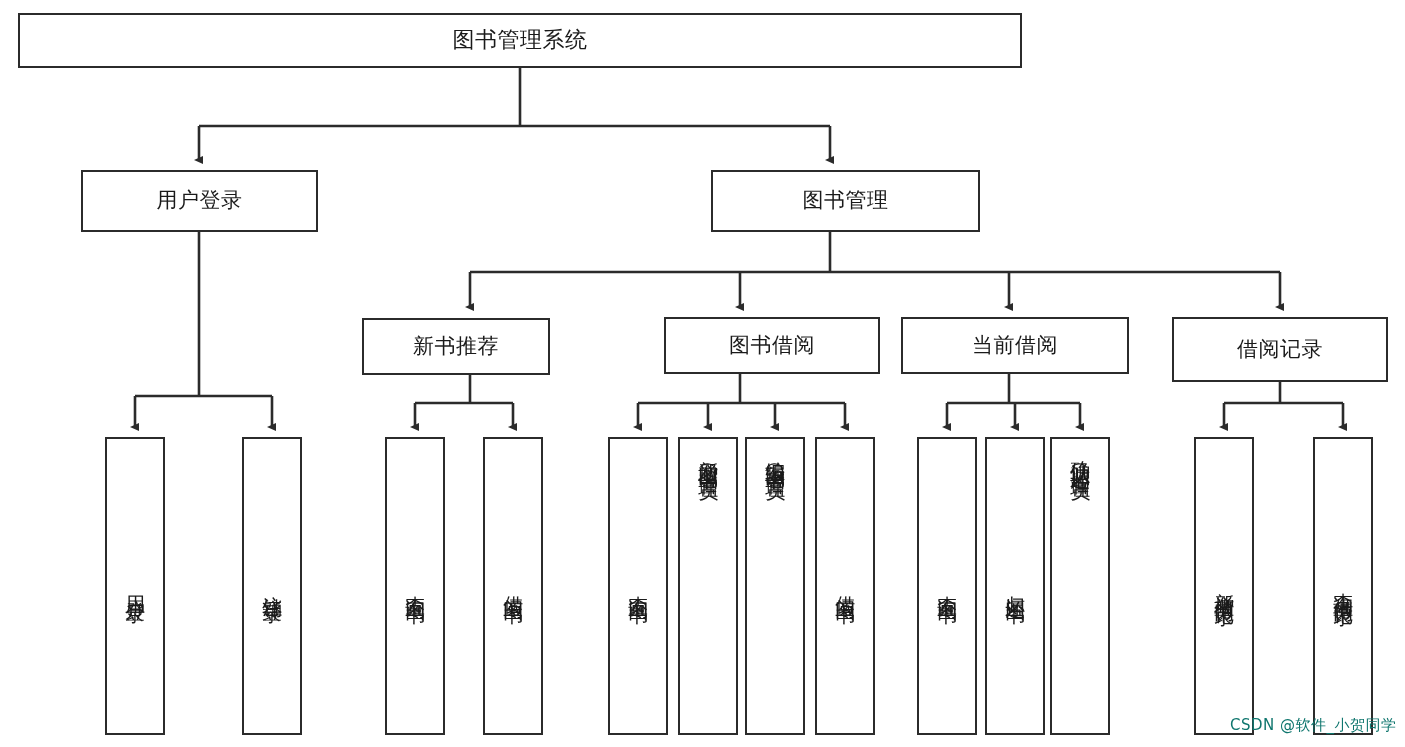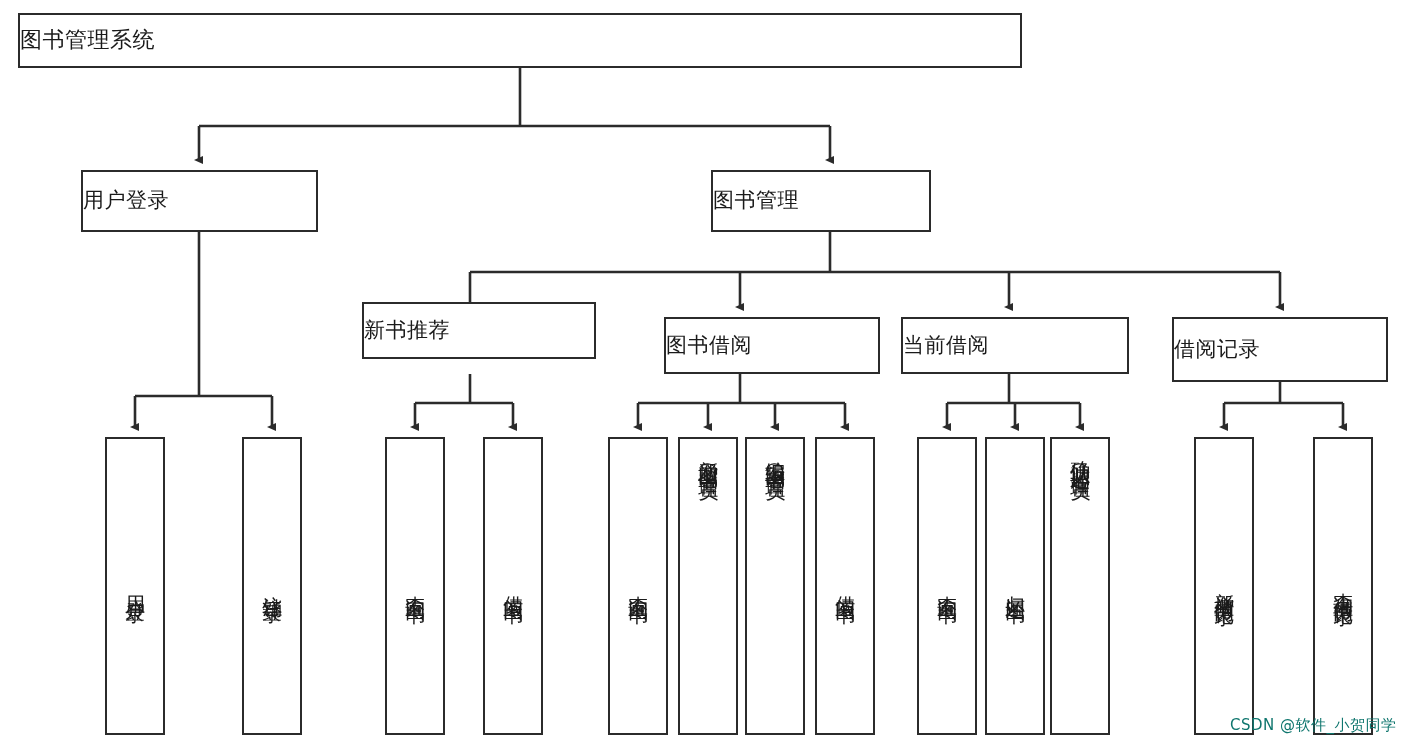--- a/index.html
+++ b/index.html
@@ -24,21 +24,21 @@
     width: 1405px;
     height: 747px;
   }
   .node {
     position: absolute;
     box-sizing: border-box;
     border: 2px solid #2b2b2b;
     background: #ffffff;
     display: flex;
     align-items: center;
-    justify-content: flex-start;
+    justify-content: center;
     color: #1a1a1a;
   }
   .node-h .label {
     font-size: 21px;
     line-height: 1.2;
     letter-spacing: 0.5px;
     white-space: nowrap;
   }
   .node-root .label {
     font-size: 22px;
@@ -129,25 +129,25 @@
     </g>
   </svg>
 
   <div class="node node-h node-root" style="left:18px; top:13px; width:1004px; height:55px;">
     <span class="label">图书管理系统</span>
   </div>
 
   <div class="node node-h" style="left:81px; top:170px; width:237px; height:62px;">
     <span class="label">用户登录</span>
   </div>
-  <div class="node node-h" style="left:711px; top:170px; width:220px; height:62px;">
+  <div class="node node-h" style="left:711px; top:170px; width:269px; height:62px;">
     <span class="label">图书管理</span>
   </div>
 
-  <div class="node node-h" style="left:362px; top:302px; width:234px; height:57px;">
+  <div class="node node-h" style="left:362px; top:318px; width:188px; height:57px;">
     <span class="label">新书推荐</span>
   </div>
   <div class="node node-h" style="left:664px; top:317px; width:216px; height:57px;">
     <span class="label">图书借阅</span>
   </div>
   <div class="node node-h" style="left:901px; top:317px; width:228px; height:57px;">
     <span class="label">当前借阅</span>
   </div>
   <div class="node node-h" style="left:1172px; top:317px; width:216px; height:65px;">
     <span class="label">借阅记录</span>

